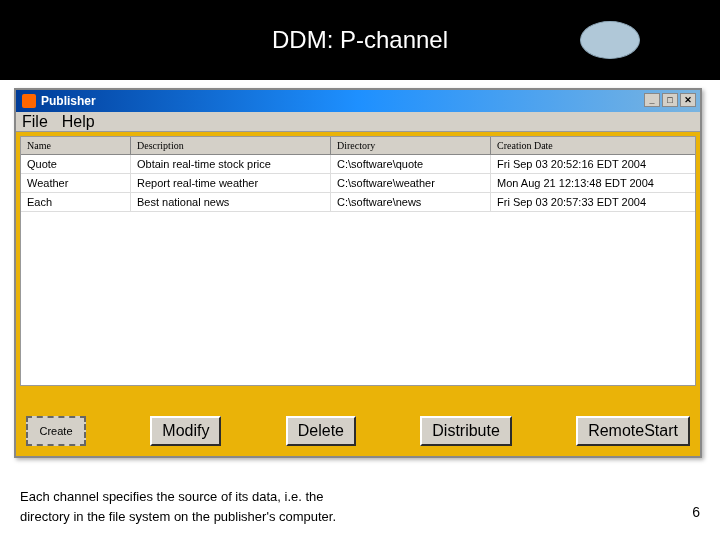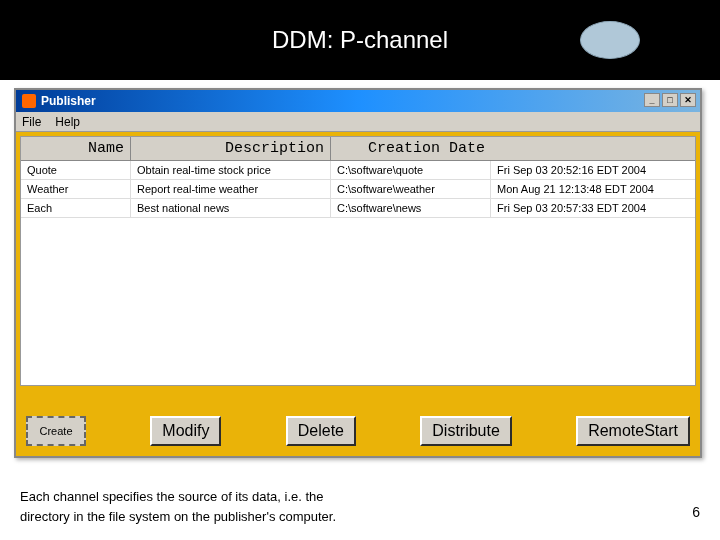--- a/index.html
+++ b/index.html
@@ -97,21 +97,21 @@
       color: #000;
     }
 
     
     .menu-bar {
       background: #d4d0c8;
       height: 20px;
       display: flex;
       align-items: center;
       padding: 0 6px;
-      font-size: 12px;
+      font-size: 16px;
       border-bottom: 1px solid #999;
     }
 
     .menu-item {
       margin-right: 14px;
       cursor: pointer;
       color: #000;
     }
 
     
@@ -125,24 +125,24 @@
 
     .table-header {
       display: grid;
       grid-template-columns: 110px 200px 160px 1fr;
       background: #d4d0c8;
       border-bottom: 1px solid #888;
     }
 
     .th-cell {
       padding: 3px 6px;
-      font-size: 15px;
-      font-family: Liberation Mono, monospace;
+      font-size: 10px;
+      font-family: Liberation Serif, serif;
       border-right: 1px solid #888;
-      text-align: right;
+      text-align: left;
     }
 
     .th-cell:last-child {
       border-right: none;
     }
 
     .table-body {
       background: #ffffff;
     }
 
@@ -245,20 +245,21 @@
 
   <div class="menu-bar">
     <span class="menu-item">File</span>
     <span class="menu-item">Help</span>
   </div>
 
   <div class="table-area">
     <div class="table-header">
       <div class="th-cell">Name</div>
       <div class="th-cell">Description</div>
+      <div class="th-cell">Directory</div>
       <div class="th-cell">Creation Date</div>
     </div>
     <div class="table-body" id="table-body">
 
     <div class="table-row">
           <div class="td-cell">Quote</div>
           <div class="td-cell">Obtain real-time stock price</div>
           <div class="td-cell">C:\software\quote</div>
           <div class="td-cell">Fri Sep 03 20:52:16 EDT 2004</div>
         </div>

